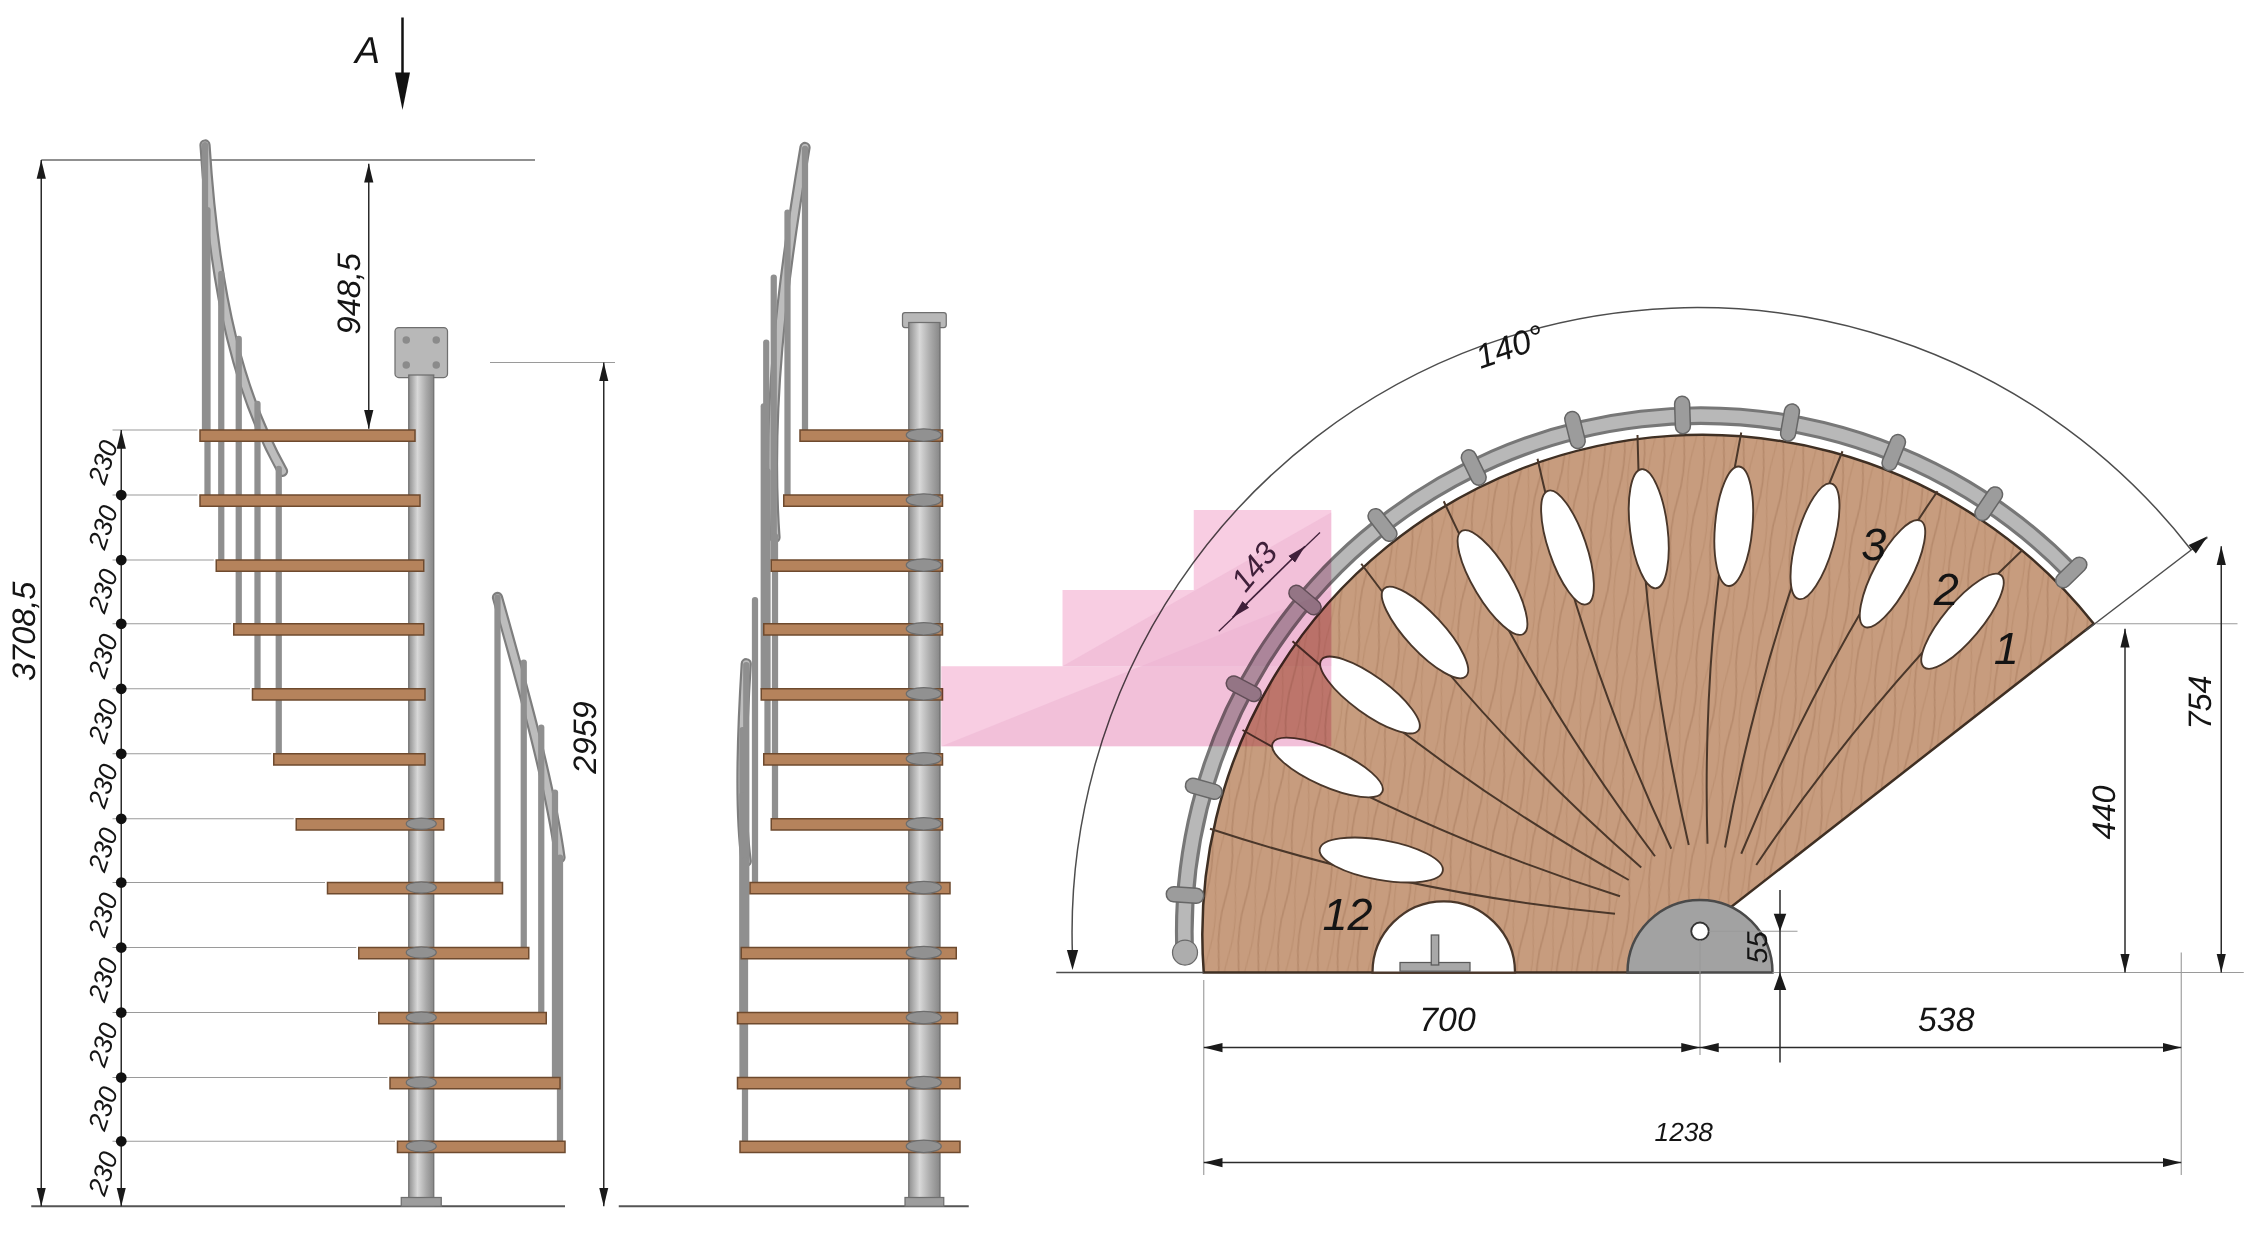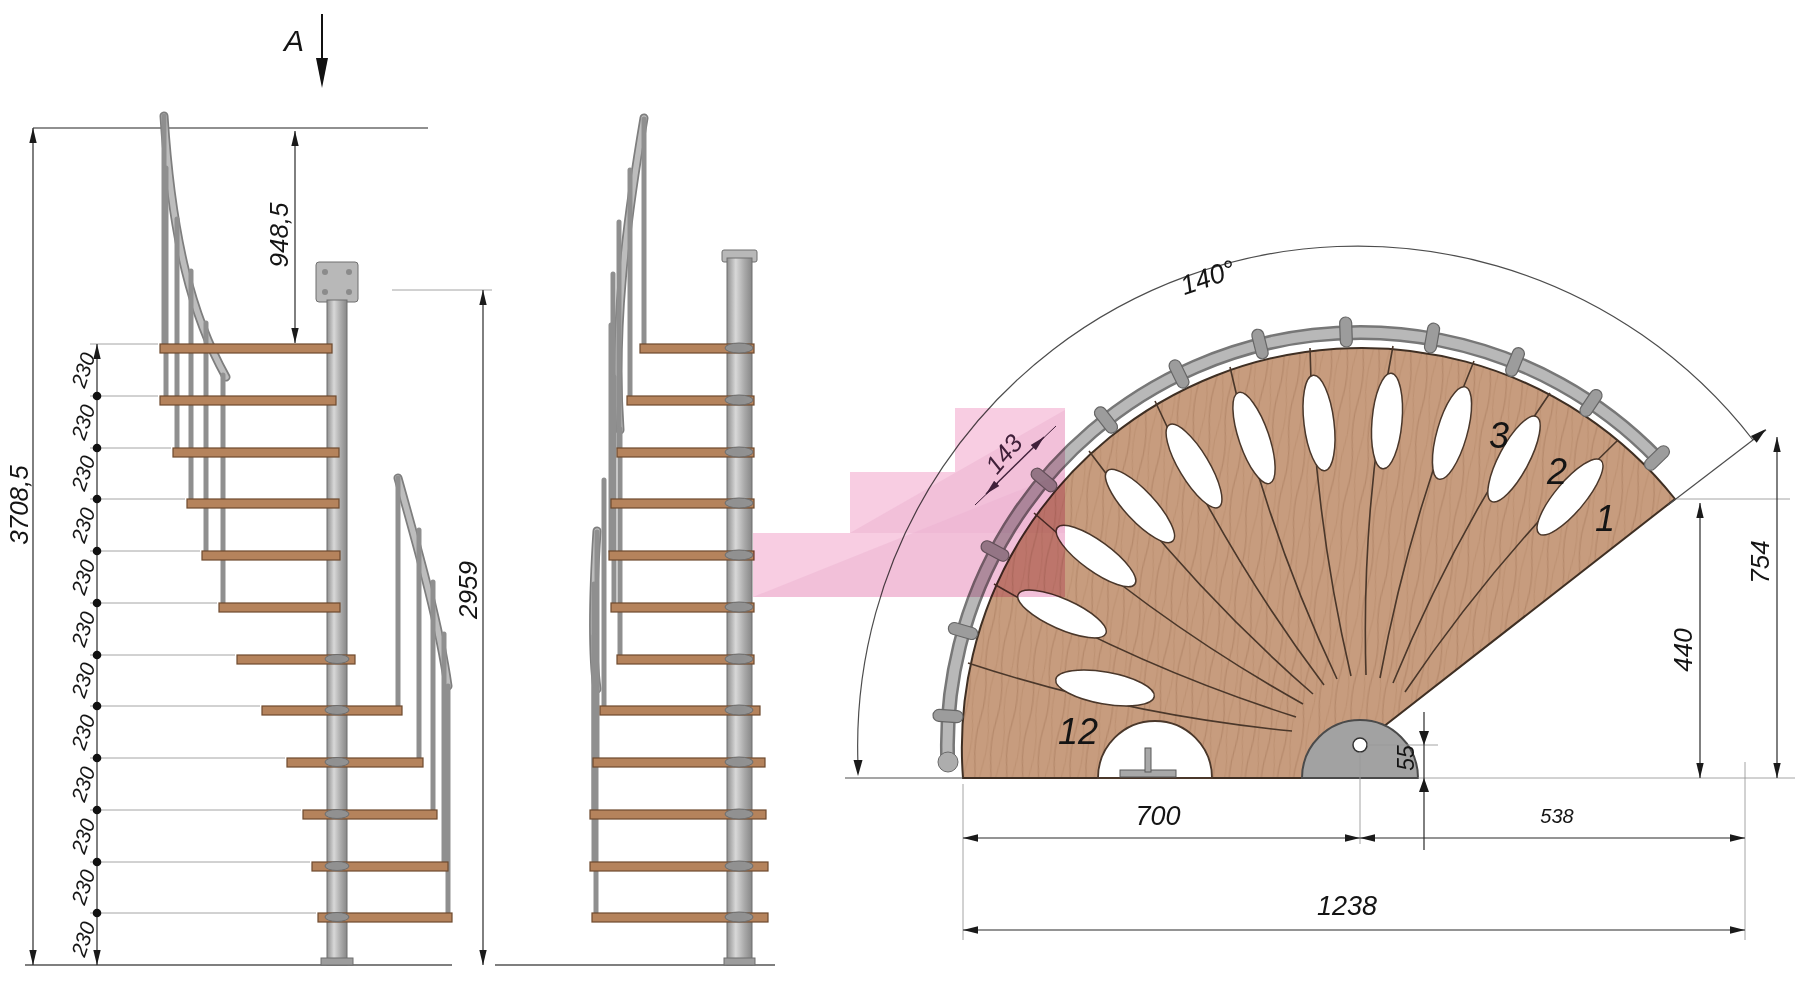--- a/index.html
+++ b/index.html
@@ -328,22 +328,22 @@
   <div class="lbl r72 riser" style="left:83px;top:836px;">230</div>
   <div class="lbl r72 riser" style="left:83px;top:887px;">230</div>
   <div class="lbl r72 riser" style="left:83px;top:939px;">230</div>
 
   <div class="lbl r19" style="left:1208px;top:278px;font-size:27px;">140°</div>
   <div class="lbl r50 maroon" style="left:1004px;top:454px;font-size:25px;">143</div>
   <div class="lbl r90 dim" style="left:1760px;top:562px;">754</div>
   <div class="lbl r90 dim" style="left:1683px;top:650px;">440</div>
   <div class="lbl r90" style="left:1406px;top:758px;font-size:23px;">55</div>
   <div class="lbl" style="left:1158px;top:816px;font-size:27px;text-align:right;">700</div>
-  <div class="lbl" style="left:1557px;top:816px;font-size:20px;">538</div>
-  <div class="lbl" style="left:1347px;top:906px;font-size:27px;">1238</div>
+  <div class="lbl" style="left:1557px;top:816px;font-size:27px;">538</div>
+  <div class="lbl" style="left:1347px;top:906px;font-size:21px;">1238</div>
 
   <div class="lbl stepnum" style="left:1605px;top:519px;">1</div>
   <div class="lbl stepnum" style="left:1557px;top:472px;">2</div>
   <div class="lbl stepnum" style="left:1499px;top:436px;">3</div>
   <div class="lbl stepnum" style="left:1030px;top:732px;margin-left:48px;">12</div>
 </div>
 
 </div>
 
 </body></html>

